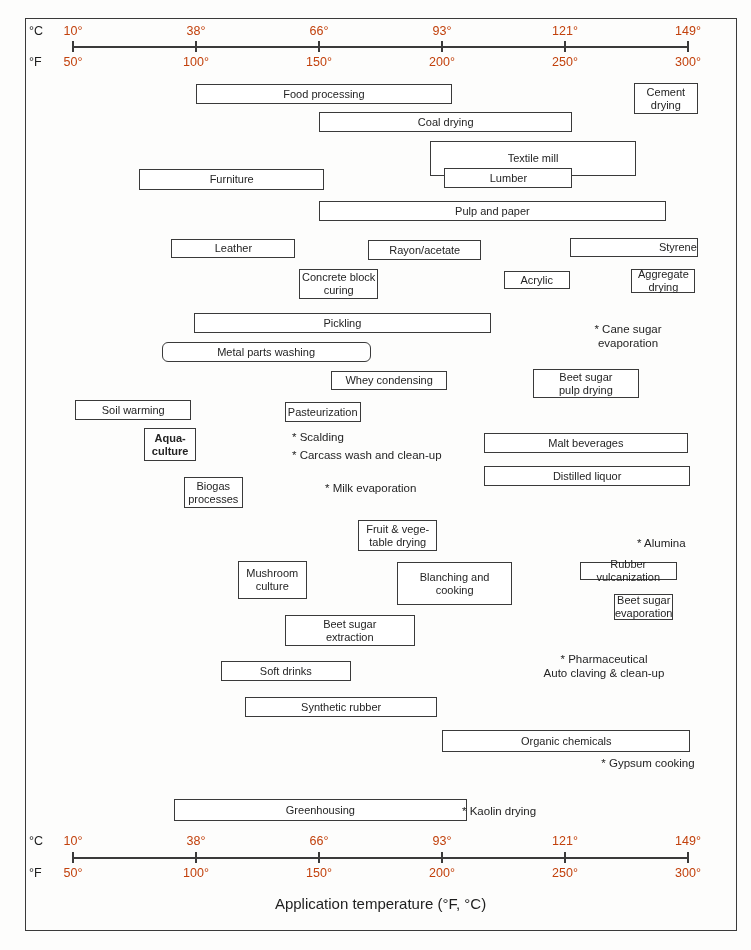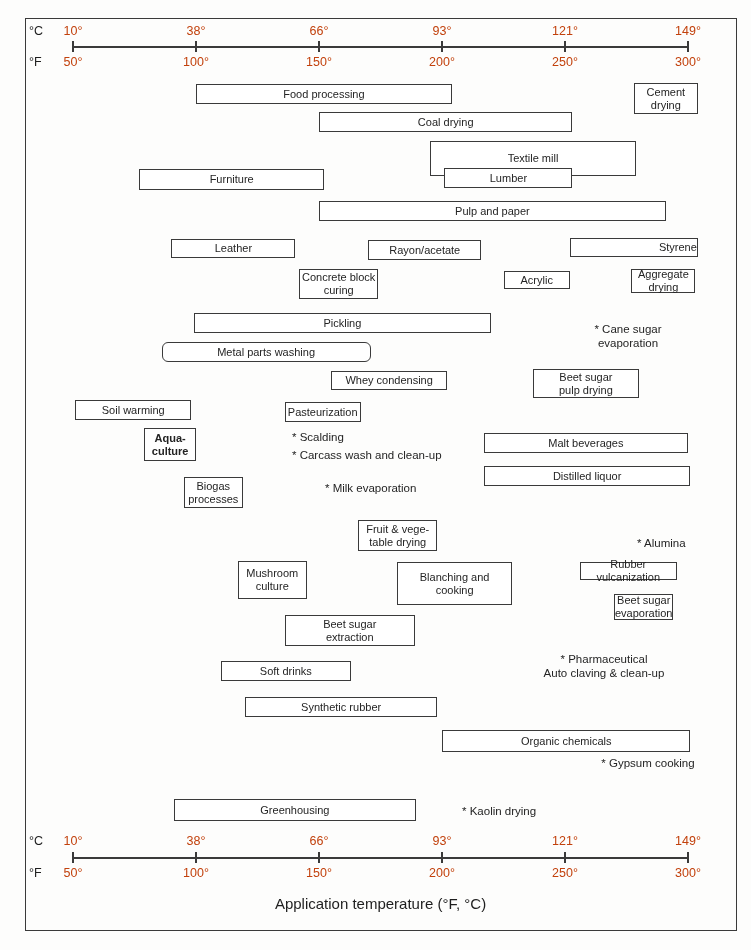--- a/index.html
+++ b/index.html
@@ -183,21 +183,21 @@
       </div>
       <div class="bar" style="left: 220.6px; width: 130.38px; top: 661px; height: 20px;">
         <span>Soft drinks</span>
       </div>
       <div class="bar" style="left: 245.2px; width: 191.88px; top: 697px; height: 20px;">
         <span>Synthetic rubber</span>
       </div>
       <div class="bar" style="left: 442px; width: 248.46px; top: 730px; height: 22px;">
         <span>Organic chemicals</span>
       </div>
-      <div class="bar" style="left: 173.86px; width: 242px; top: 799px; height: 22px;">
+      <div class="bar" style="left: 173.86px; width: 293px; top: 799px; height: 22px;">
         <span>Greenhousing</span>
       </div>
     </div>
   <div id="annots">
       <div class="annot center" style="left: 628px; top: 322px;">* Cane sugar
 evaporation</div>
       <div class="annot" style="left: 292px; top: 430px;">* Scalding</div>
       <div class="annot" style="left: 292px; top: 448px;">* Carcass wash and clean-up</div>
       <div class="annot" style="left: 325px; top: 481px;">* Milk evaporation</div>
       <div class="annot" style="left: 637px; top: 506px; margin-top: 30px;">* Alumina</div>

